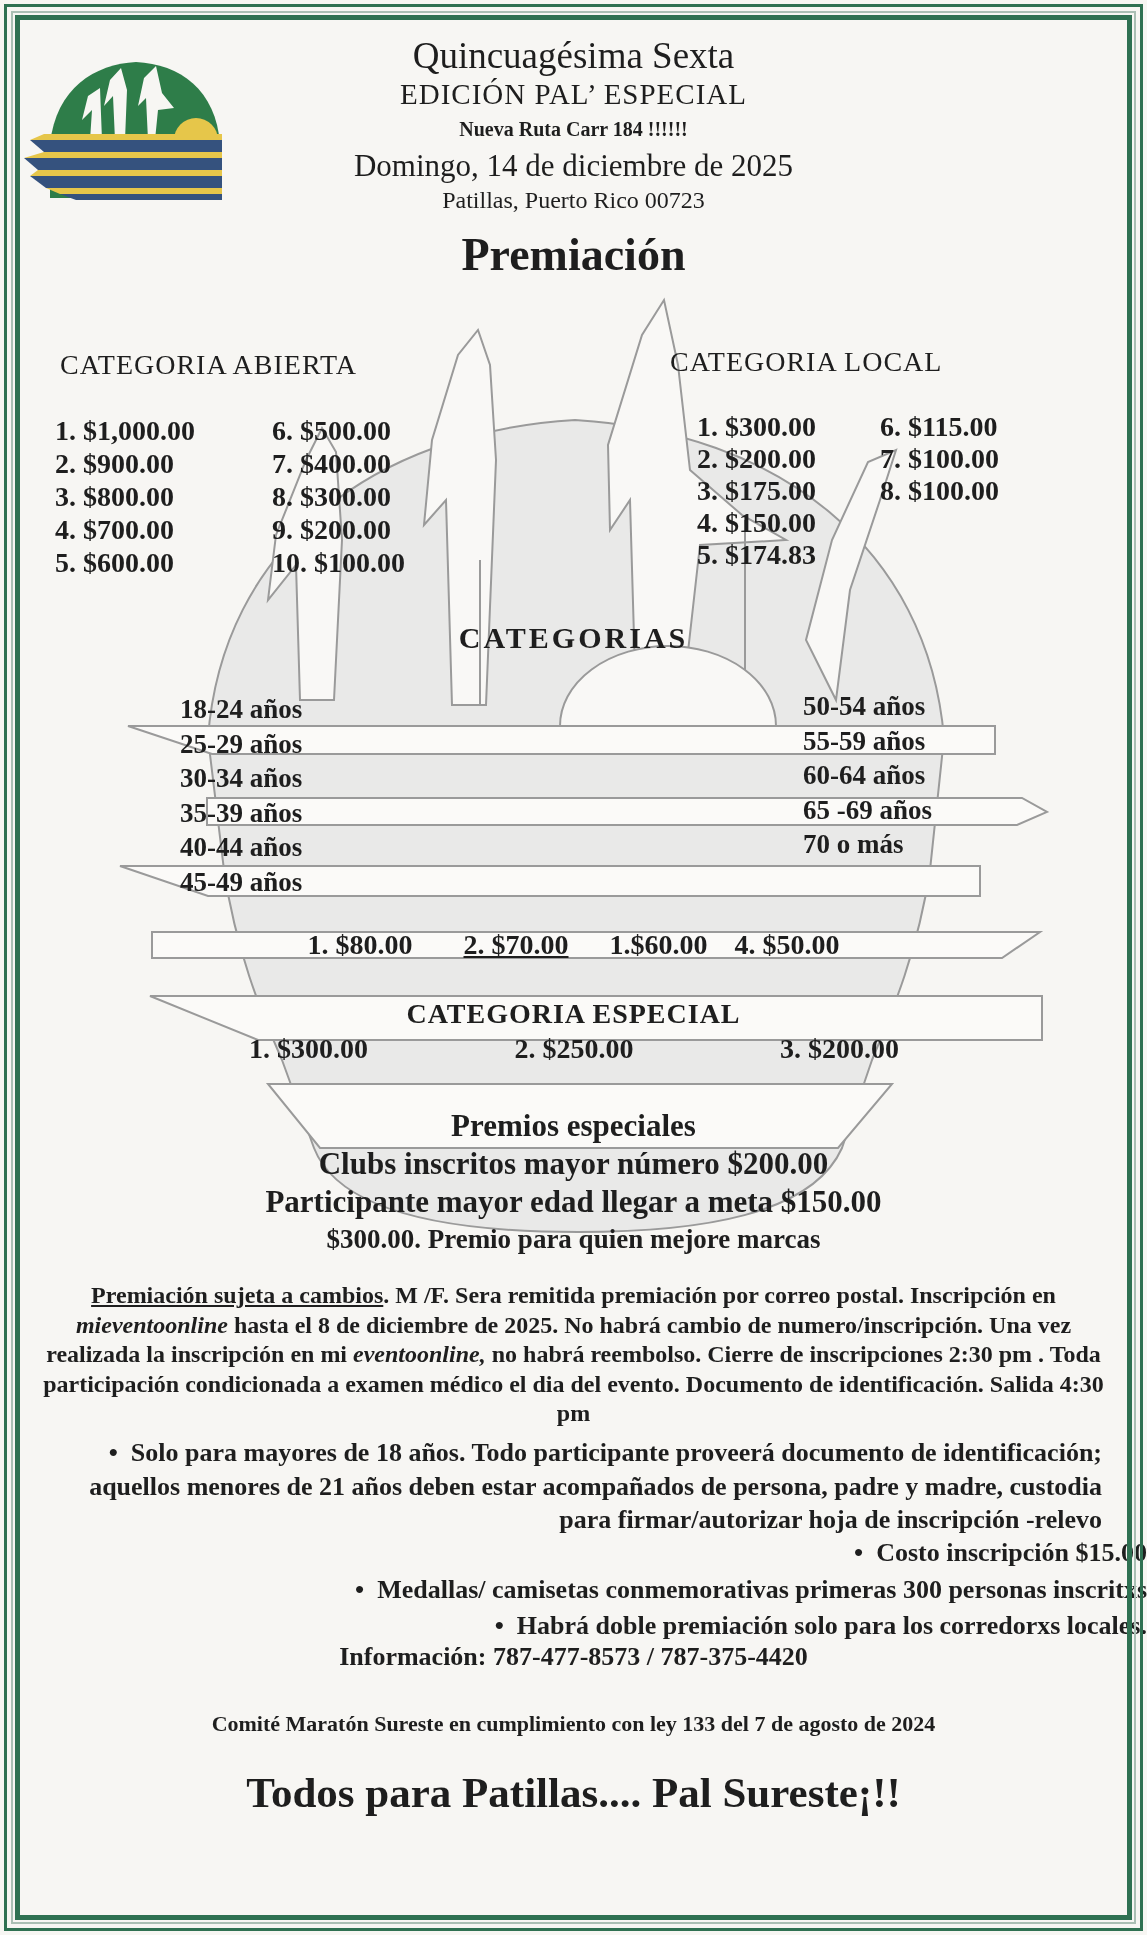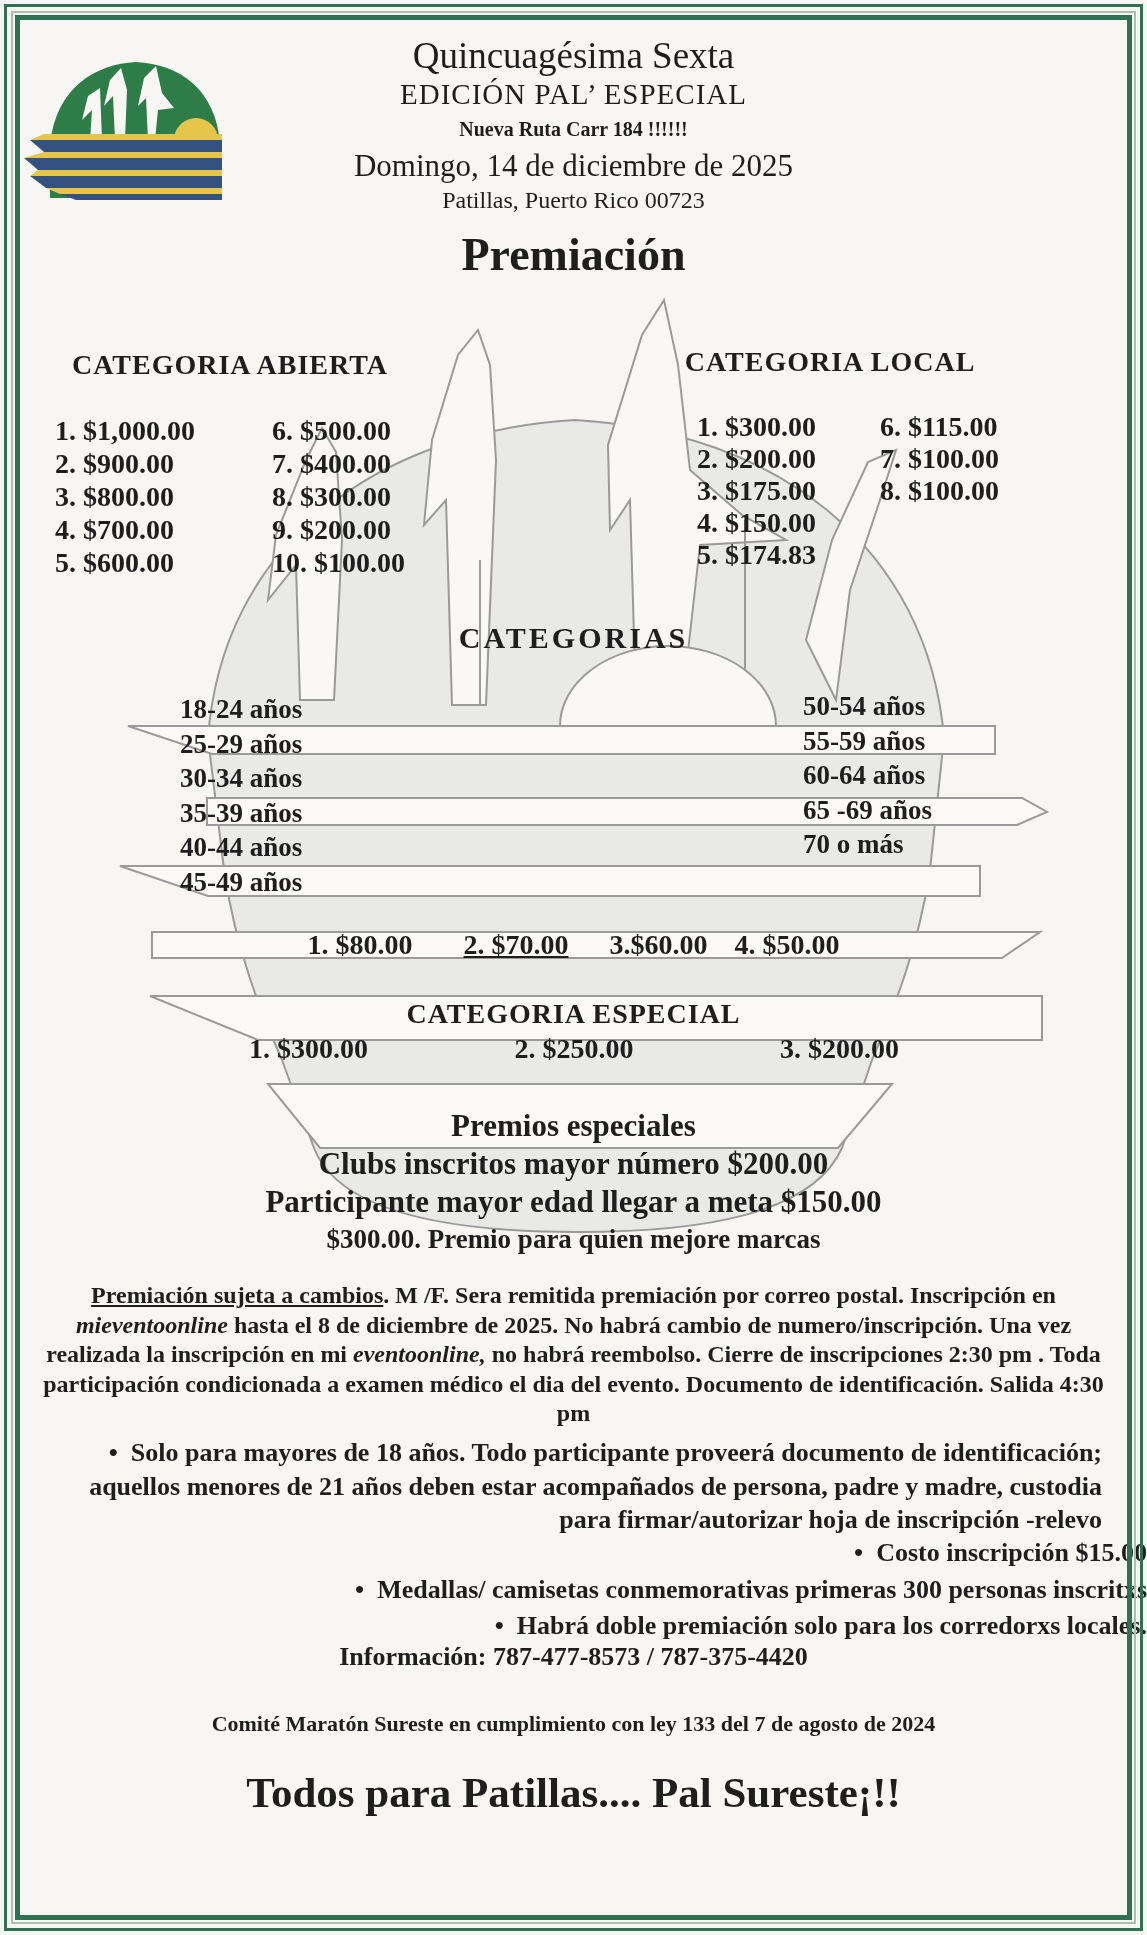--- a/index.html
+++ b/index.html
@@ -15,21 +15,21 @@
   .abs{position:absolute;}
   .c{position:absolute; left:0; right:0; text-align:center;}
   .watermark{position:absolute; inset:0; z-index:0;}
   .content{position:absolute; inset:0; z-index:2;}
   .hdr-edition {font-size:37px; line-height:44px;}
   .hdr-subtitle{font-size:29px; line-height:33px; letter-spacing:1px;}
   .hdr-route   {font-size:20px; line-height:36px; font-weight:bold;}
   .hdr-date    {font-size:31px; line-height:38px;}
   .hdr-loc     {font-size:24px; line-height:30px;}
   .premiacion{font-size:46px; font-weight:bold;}
-  .cat-title{font-size:28px; font-weight:bold; letter-spacing:1px; text-align:center;}
+  .cat-title{font-size:28px; font-weight:normal; letter-spacing:1px; }
   .prize-list div{font-size:28px; font-weight:bold; line-height:33px; white-space:nowrap;}
   .prize-list.local div{line-height:32px;}
   .categorias-title{font-size:30px; font-weight:bold; letter-spacing:3px;}
   .age-col div{font-size:27px; font-weight:bold; line-height:34.5px; white-space:nowrap;}
   .row80{font-size:28px; font-weight:bold;}
   .row80 span{margin:0 14px;}
   .esp-title{font-size:28px; font-weight:600; letter-spacing:1px;}
   .esp-prizes{display:flex; justify-content:space-between; font-size:28px; font-weight:bold;}
   .pe-title{font-size:31px; font-weight:bold;}
   .pe-line{font-size:31px; font-weight:bold;}
@@ -142,21 +142,21 @@
       <div>50-54 años</div>
       <div>55-59 años</div>
       <div>60-64 años</div>
       <div>65 -69 años</div>
       <div>70 o más</div>
     </div>
 
     <div class="c row80" style="top:929px;">
       <span style="margin-right:30px;">1. $80.00</span>
       <span style="margin-right:20px;text-decoration:underline;">2. $70.00</span>
-      <span style="margin-right:6px;">3.$60.00</span>
+      <span style="margin-right:6px;">1.$60.00</span>
       <span>4. $50.00</span>
     </div>
 
     <div class="c esp-title" style="top:998px;">CATEGORIA ESPECIAL</div>
     <div class="abs esp-prizes" style="left:249px; top:1033px; width:650px;">
       <span>1. $300.00</span>
       <span>2. $250.00</span>
       <span>3. $200.00</span>
     </div>
 

